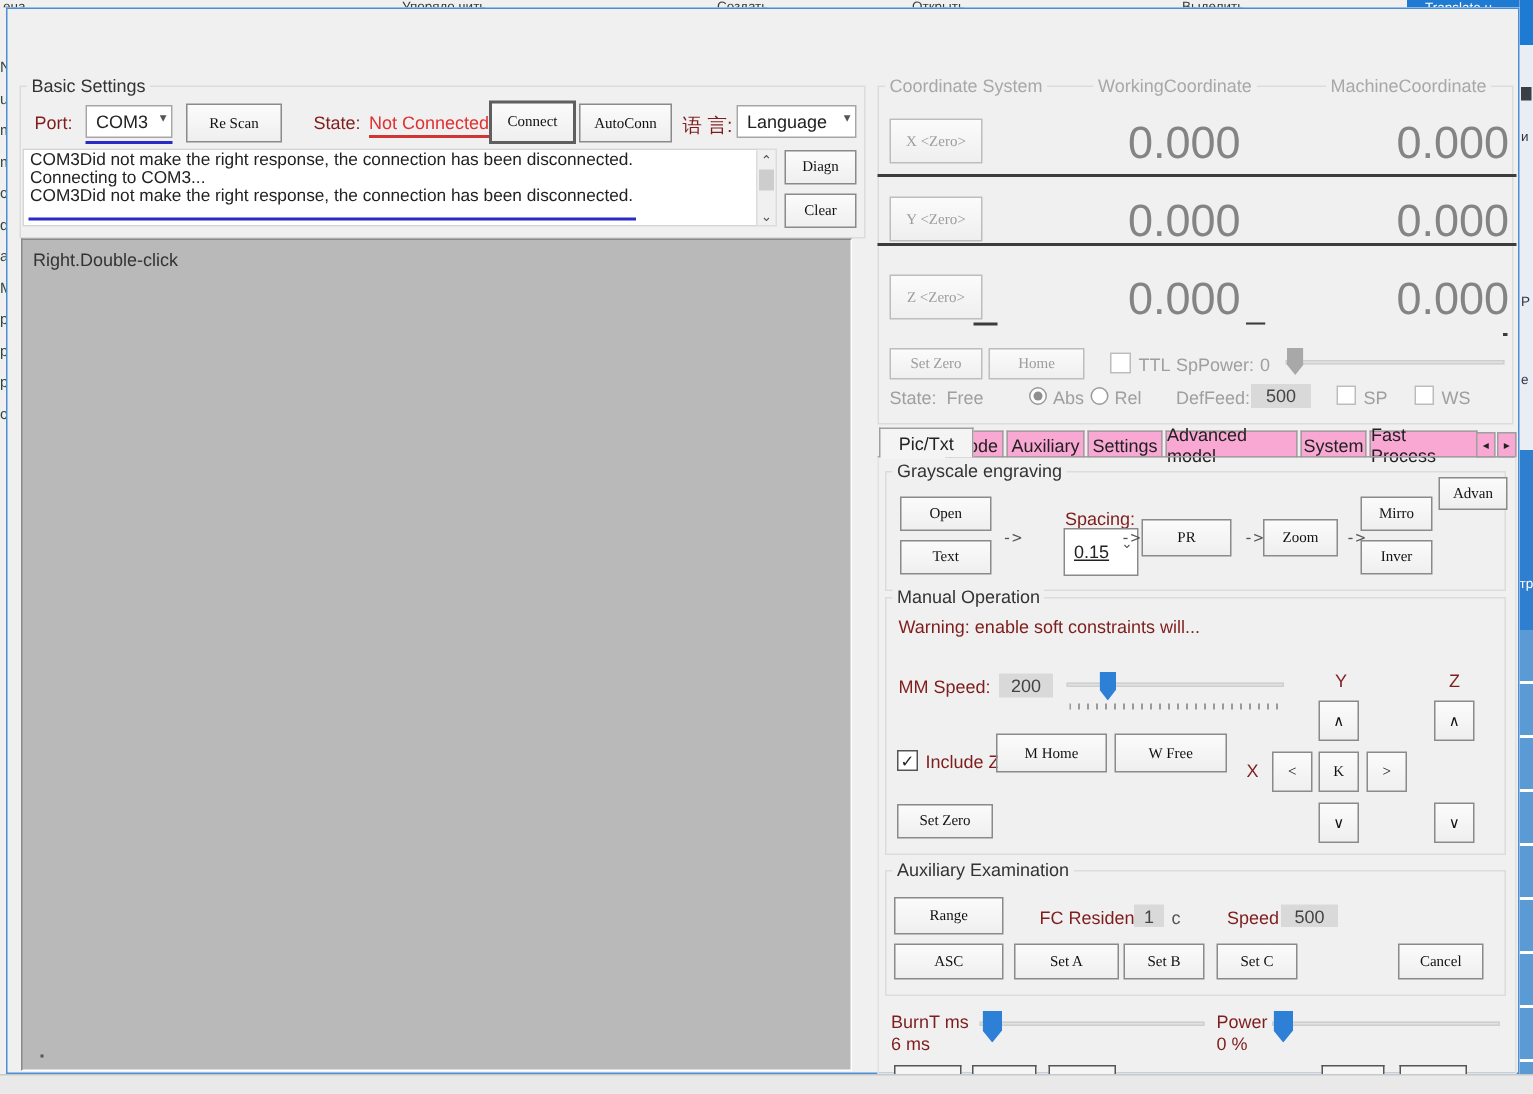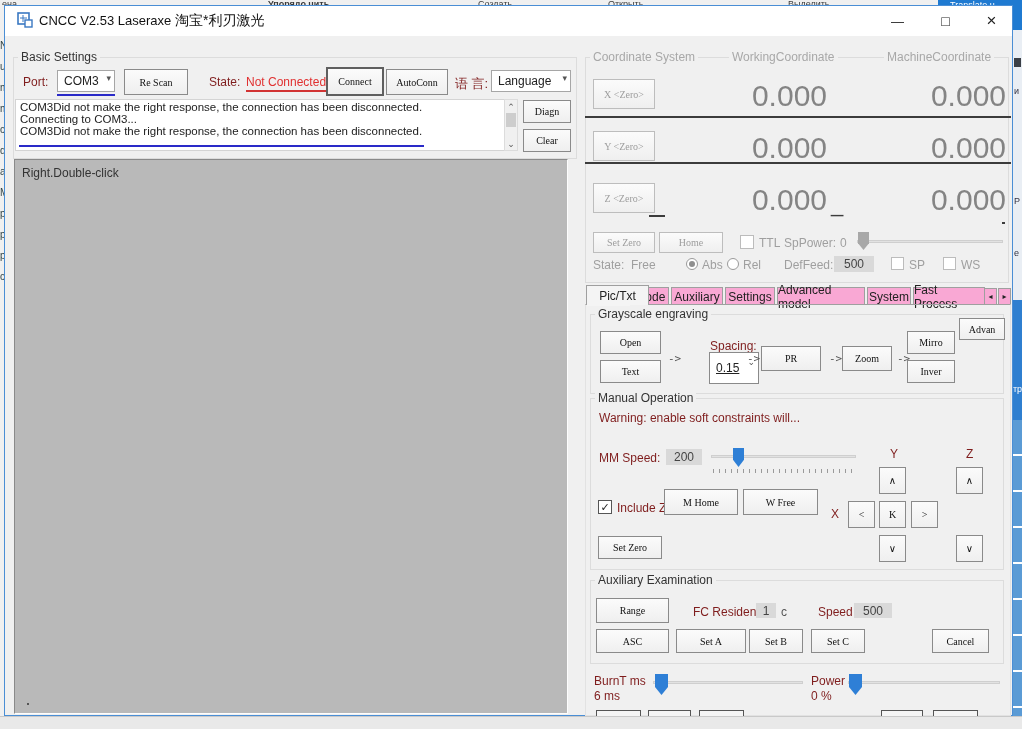--- a/index.html
+++ b/index.html
@@ -39,21 +39,21 @@
   .sliver{position:absolute;border:1px solid #555;border-bottom:none;background:#f5f5f5;box-sizing:border-box;}
   .frag{position:absolute;font-size:9px;color:#3a3a3a;white-space:nowrap;}
 </style>
 </head>
 <body>
 
 <div id="screen">
 
   <div class="abs" style="left:0;top:0;width:1022px;height:5px;background:#f0f0f0;overflow:hidden;">
     <span class="frag" style="left:2px;top:-1px;">ена</span>
-    <span class="frag" style="left:268px;top:-1px;font-weight:bold;">Упорядо чить</span>
+    <span class="frag" style="left:268px;top:-1px;">Упорядо чить</span>
     <span class="frag" style="left:478px;top:-1px;">Создать</span>
     <span class="frag" style="left:608px;top:-1px;">Открыть</span>
     <span class="frag" style="left:788px;top:-1px;">Выделить</span>
     <div class="abs" style="left:938px;top:0;width:84px;height:5px;background:#1f7ad1;overflow:hidden;">
       <span class="frag" style="left:12px;top:0;color:#fff;">Translate u</span>
     </div>
   </div>
 
   <div class="abs" style="left:0;top:5px;width:4px;height:711px;background:#f0f0f0;overflow:hidden;">
     <div class="abs" style="left:0;top:30px;width:6px;font-size:10px;line-height:21px;color:#344;white-space:pre-line;">N
@@ -80,35 +80,20 @@
       <span class="frag" style="left:0;top:84px;color:#fff;">тр</span>
     </div>
     <div class="abs" style="left:0;top:420px;width:9px;height:296px;
          background:repeating-linear-gradient(#5b9bd5 0 34px,#ffffff 34px 36px);"></div>
   </div>
 
   <div class="abs" style="left:0;top:716px;width:1022px;height:13px;background:#e9e9e9;border-top:1px solid #c9c9c9;"></div>
 
   <div class="abs" style="left:4px;top:5px;width:1009px;height:711px;background:#f0f0f0;border:1px solid #4a8ed5;box-sizing:border-box;">
 
-    <div class="abs" style="left:0;top:0;width:1007px;height:30px;background:#ffffff;">
-      <span class="abs" style="left:12px;top:6px;width:16px;height:16px;">
-        <svg width="16" height="16" viewBox="0 0 16 16">
-          <rect x="1" y="1" width="11" height="11" fill="none" stroke="#3a78c2" stroke-width="1.6"></rect>
-          <rect x="8" y="8" width="7" height="7" fill="#ffffff" stroke="#3a78c2" stroke-width="1.4"></rect>
-          <line x1="3" y1="6" x2="10" y2="6" stroke="#3a78c2" stroke-width="1"></line>
-          <line x1="6" y1="3" x2="6" y2="10" stroke="#3a78c2" stroke-width="1"></line>
-        </svg>
-      </span>
-      <span class="abs" style="left:34px;top:7px;font-size:13px;color:#111;">CNCC V2.53 Laseraxe</span>
-      <span class="abs" style="left:170px;top:6px;font-size:14px;color:#111;">淘宝*利刃激光</span>
-      <span class="abs" style="left:870px;top:0;width:45px;height:30px;display:flex;align-items:center;justify-content:center;font-size:13px;color:#222;">—</span>
-      <span class="abs" style="left:918px;top:0;width:45px;height:30px;display:flex;align-items:center;justify-content:center;font-size:14px;color:#222;">□</span>
-      <span class="abs" style="left:966px;top:0;width:41px;height:30px;display:flex;align-items:center;justify-content:center;font-size:17px;color:#222;">×</span>
-    </div>
 
     <div class="grp" style="left:8px;top:51px;width:564px;height:102px;"></div>
     <span class="grplabel" style="left:13px;top:44px;">Basic Settings</span>
 
     <span class="abs lbl" style="left:18px;top:69px;">Port:</span>
     <div class="combo" style="left:52px;top:64px;width:58px;height:22px;">
       <span>COM3</span>
       <span class="arrow">▾</span>
     </div>
     <div class="abs" style="left:52px;top:88px;width:58px;height:2px;background:#2a2ac8;"></div>

